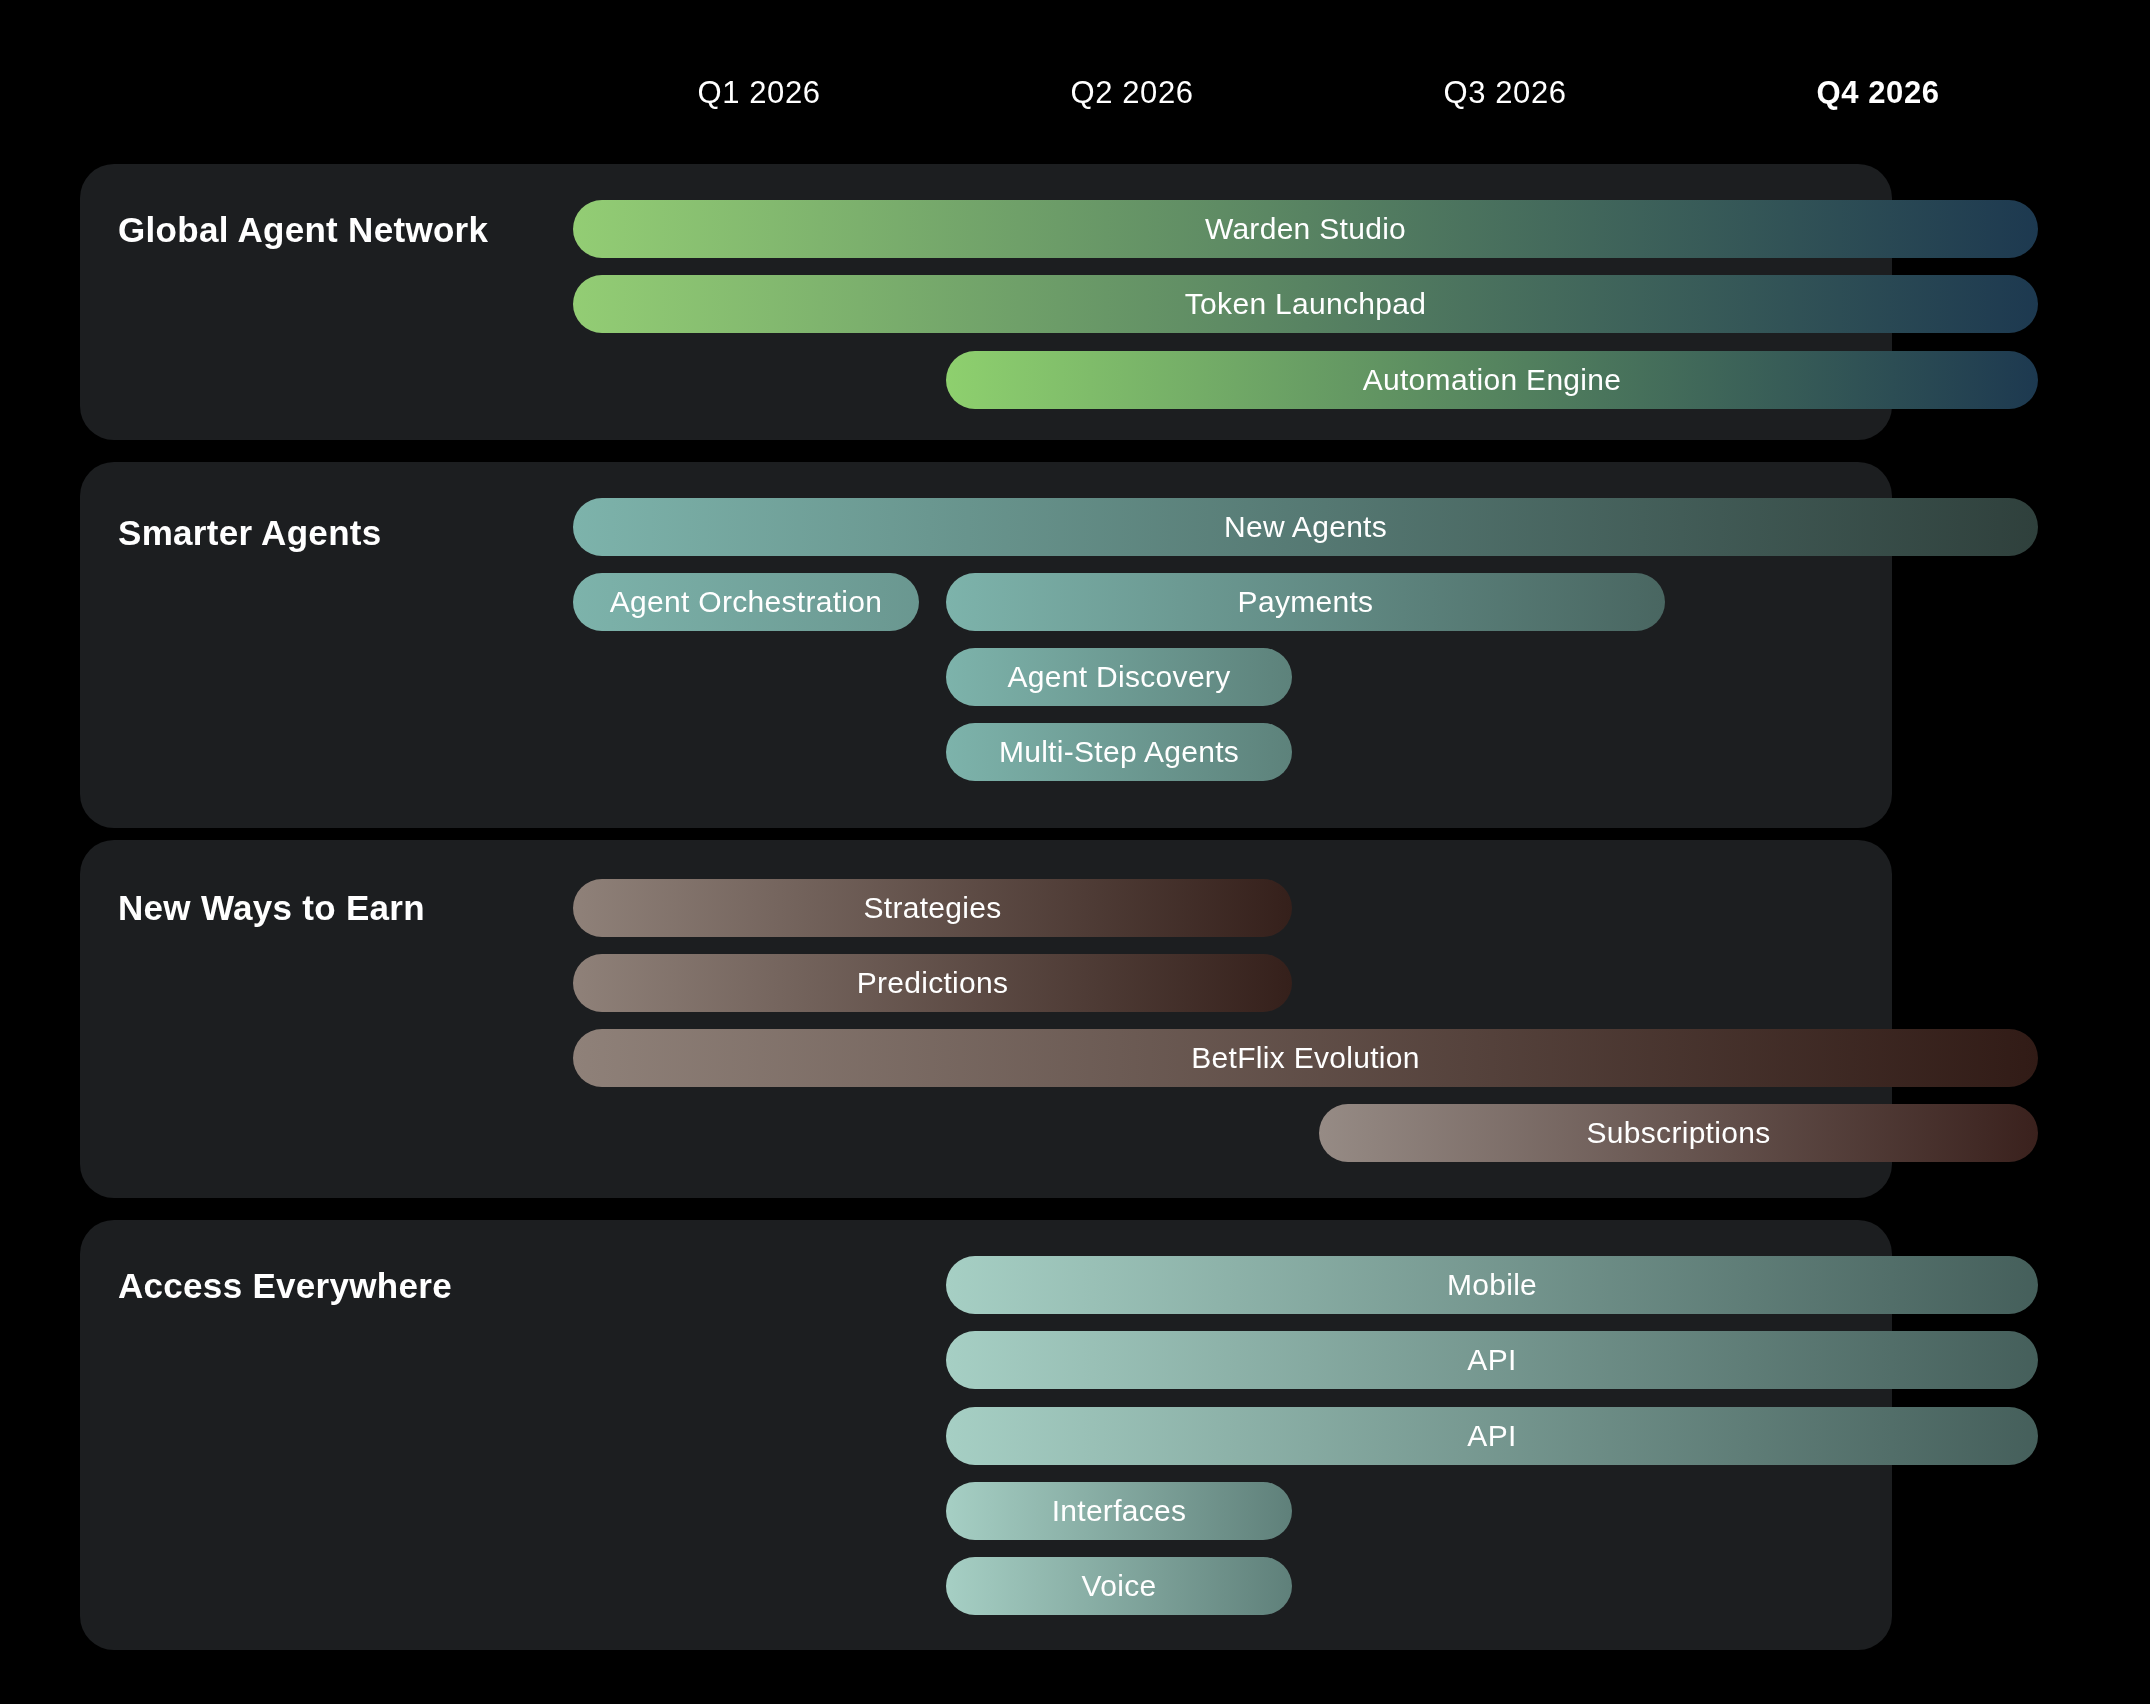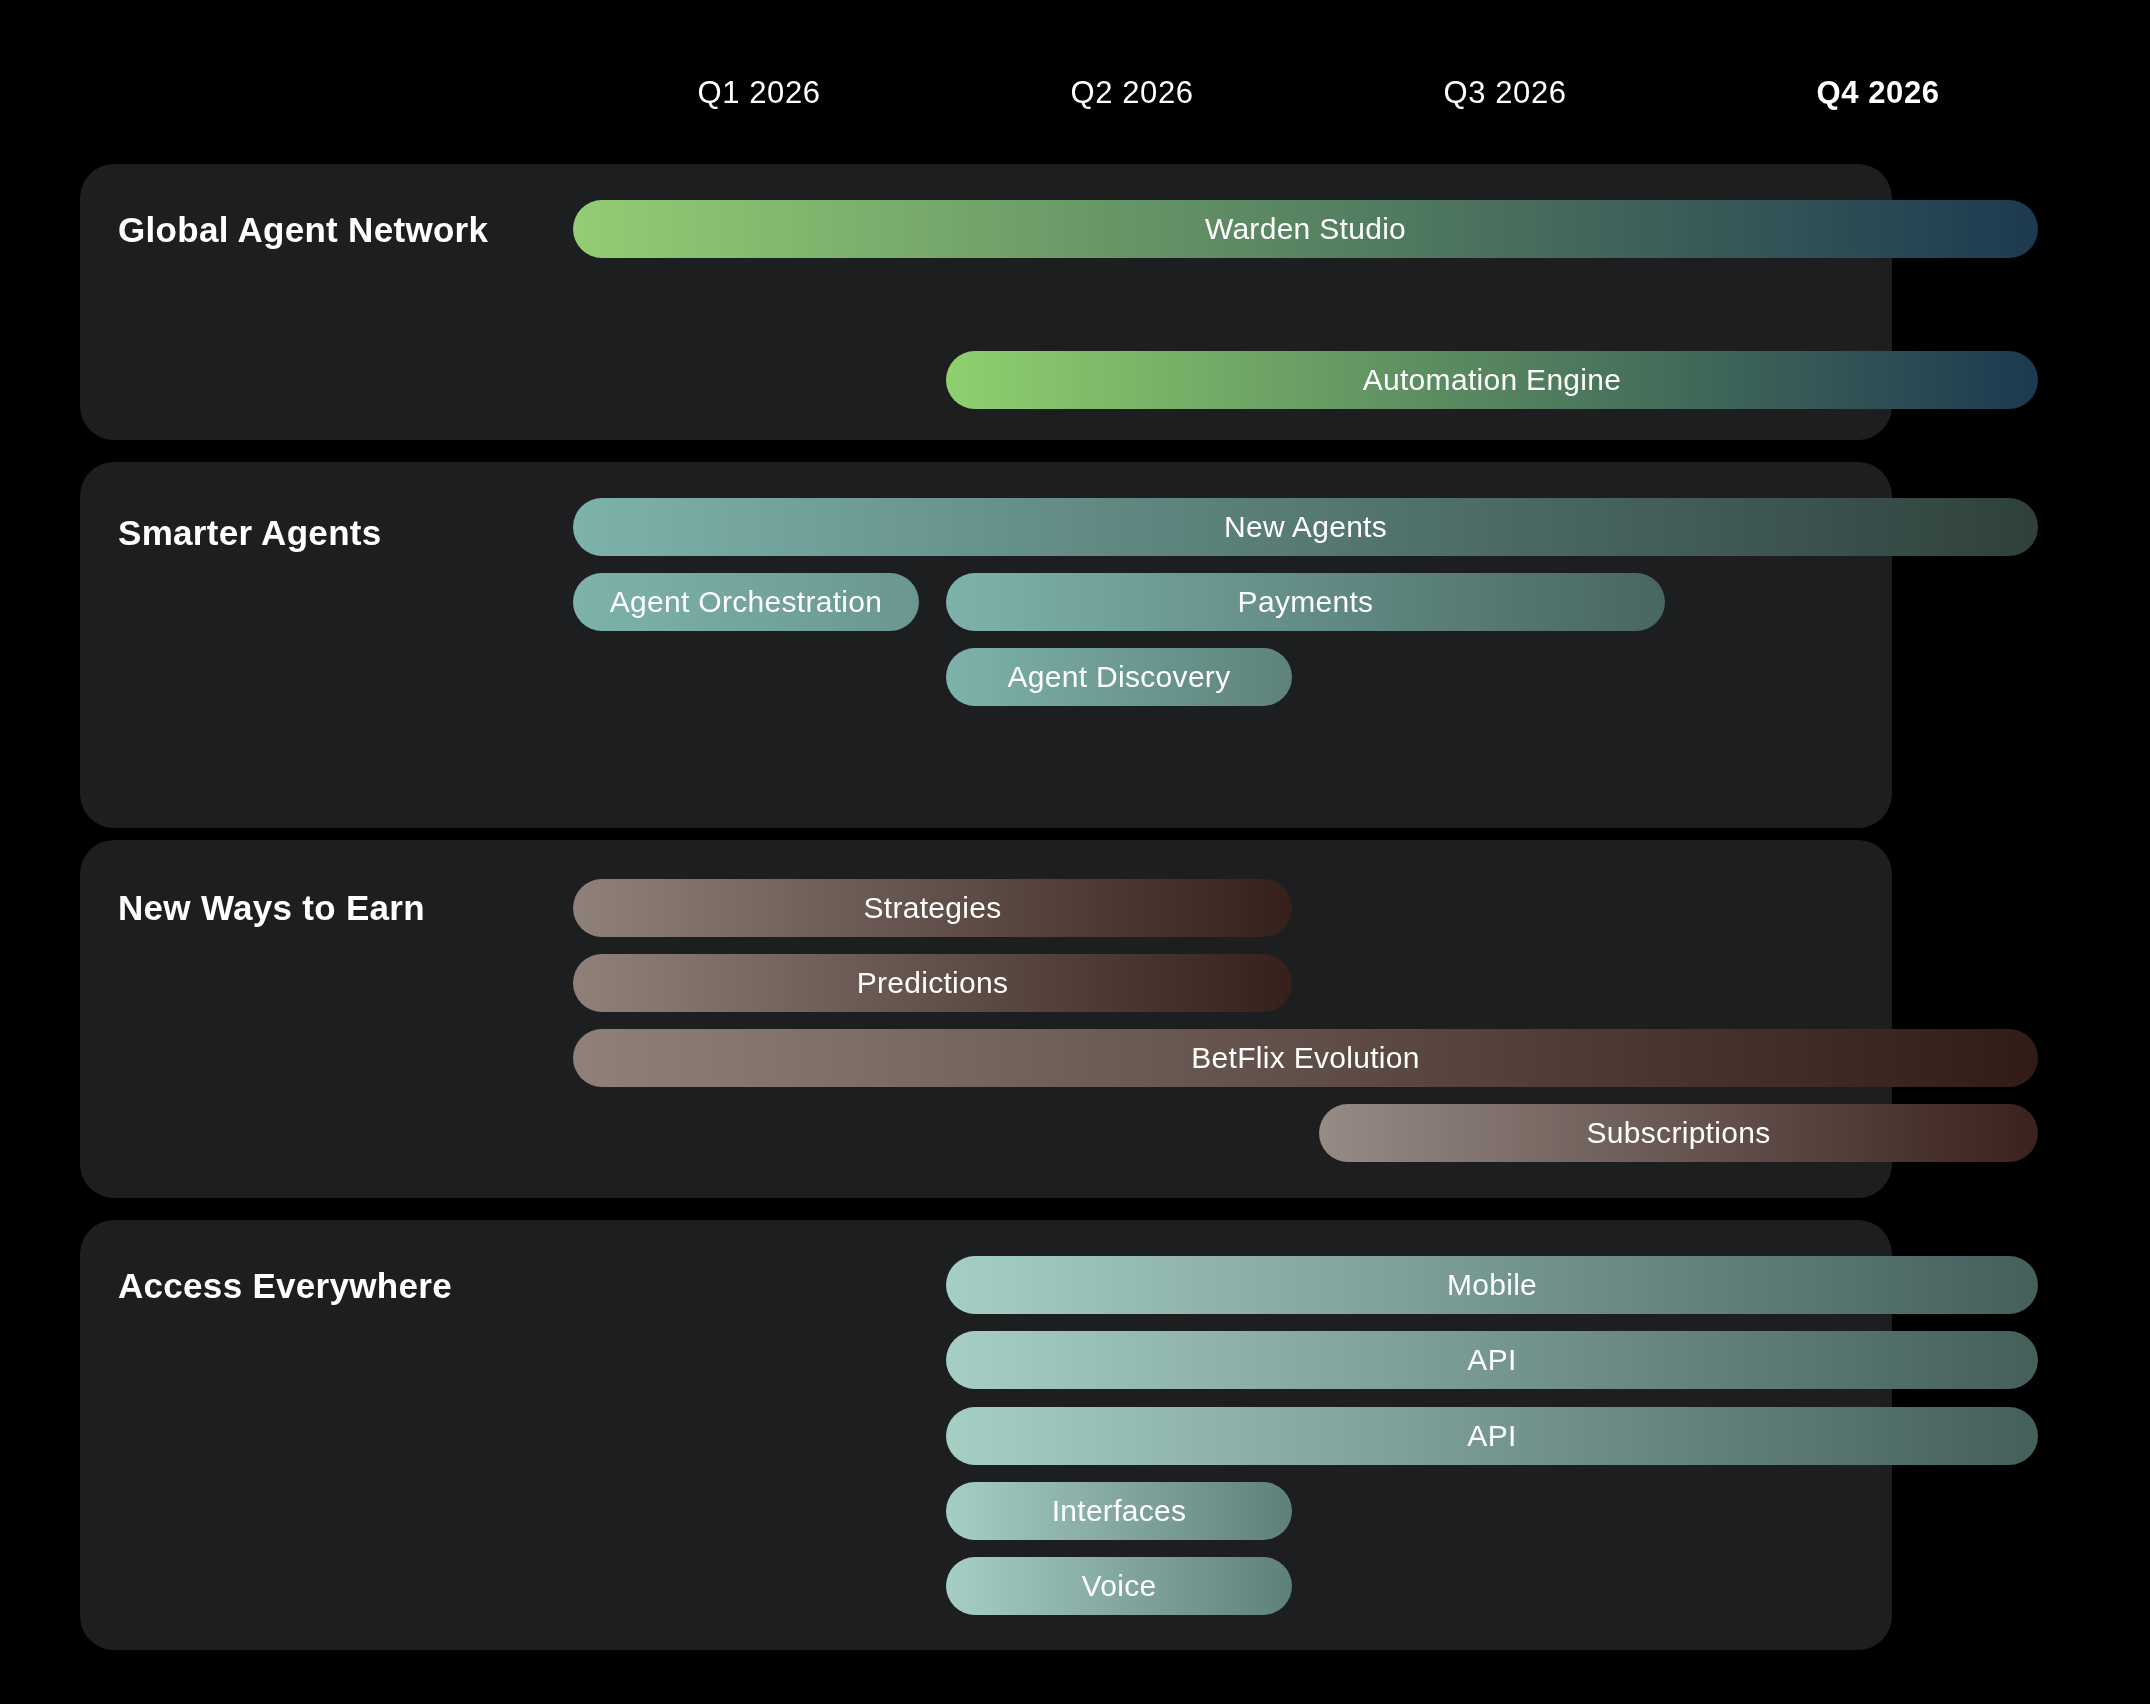--- a/index.html
+++ b/index.html
@@ -72,37 +72,43 @@
       <div class="axis-label" style="left: 1132px; top: 93px;">Q2 2026</div>
       <div class="axis-label" style="left: 1505px; top: 93px;">Q3 2026</div>
       <div class="axis-label" style="left: 1878px; top: 93px; font-weight: bold;">Q4 2026</div>
     </div>
   <div id="panels">
       <section class="panel" style="top: 164px; height: 276px; background: rgb(28, 30, 32);">
         <div class="panel-title" style="top: 66px;">Global Agent Network</div>
         <div class="bar" style="left: 493px; width: 1465px; top: 36px; background: linear-gradient(90deg, rgb(147, 205, 116), rgb(29, 57, 80));">
           <span class="bar-label">Warden Studio</span>
         </div>
+        <div class="bar" style="left: 493px; width: 1465px; top: 111px; background: linear-gradient(90deg, rgb(147, 205, 116), rgb(29, 57, 80));">
+          <span class="bar-label">Token Launchpad</span>
+        </div>
         <div class="bar" style="left: 866px; width: 1092px; top: 187px; background: linear-gradient(90deg, rgb(142, 208, 110), rgb(29, 57, 80));">
           <span class="bar-label">Automation Engine</span>
         </div>
       </section>
       <section class="panel" style="top: 462px; height: 366px; background: rgb(28, 30, 32);">
         <div class="panel-title" style="top: 65px; margin-top: 6px;">Smarter Agents</div>
         <div class="bar" style="left: 493px; width: 1465px; top: 36px; background: linear-gradient(90deg, rgb(125, 179, 171), rgb(47, 64, 60)); text-align: center;">
           <span class="bar-label">New Agents</span>
         </div>
         <div class="bar" style="left: 493px; width: 346px; top: 111px; background: linear-gradient(90deg, rgb(125, 179, 171), rgb(106, 151, 144));">
           <span class="bar-label">Agent Orchestration</span>
         </div>
         <div class="bar" style="left: 866px; width: 719px; top: 111px; background: linear-gradient(90deg, rgb(125, 179, 171), rgb(73, 102, 97));">
           <span class="bar-label">Payments</span>
         </div>
         <div class="bar" style="left: 866px; width: 346px; top: 186px; background: linear-gradient(90deg, rgb(125, 179, 171), rgb(93, 130, 123));">
           <span class="bar-label">Agent Discovery</span>
+        </div>
+        <div class="bar" style="left: 866px; width: 346px; top: 261px; background: linear-gradient(90deg, rgb(125, 179, 171), rgb(93, 130, 123));">
+          <span class="bar-label">Multi-Step Agents</span>
         </div>
       </section>
       <section class="panel" style="top: 840px; height: 358px; background: rgb(28, 30, 32);">
         <div class="panel-title" style="top: 68px;">New Ways to Earn</div>
         <div class="bar" style="left: 493px; width: 719px; top: 39px; background: linear-gradient(90deg, rgb(143, 129, 121), rgb(53, 32, 27));">
           <span class="bar-label">Strategies</span>
         </div>
         <div class="bar" style="left: 493px; width: 719px; top: 114px; background: linear-gradient(90deg, rgb(143, 129, 121), rgb(53, 32, 27));">
           <span class="bar-label">Predictions</span>
         </div>

